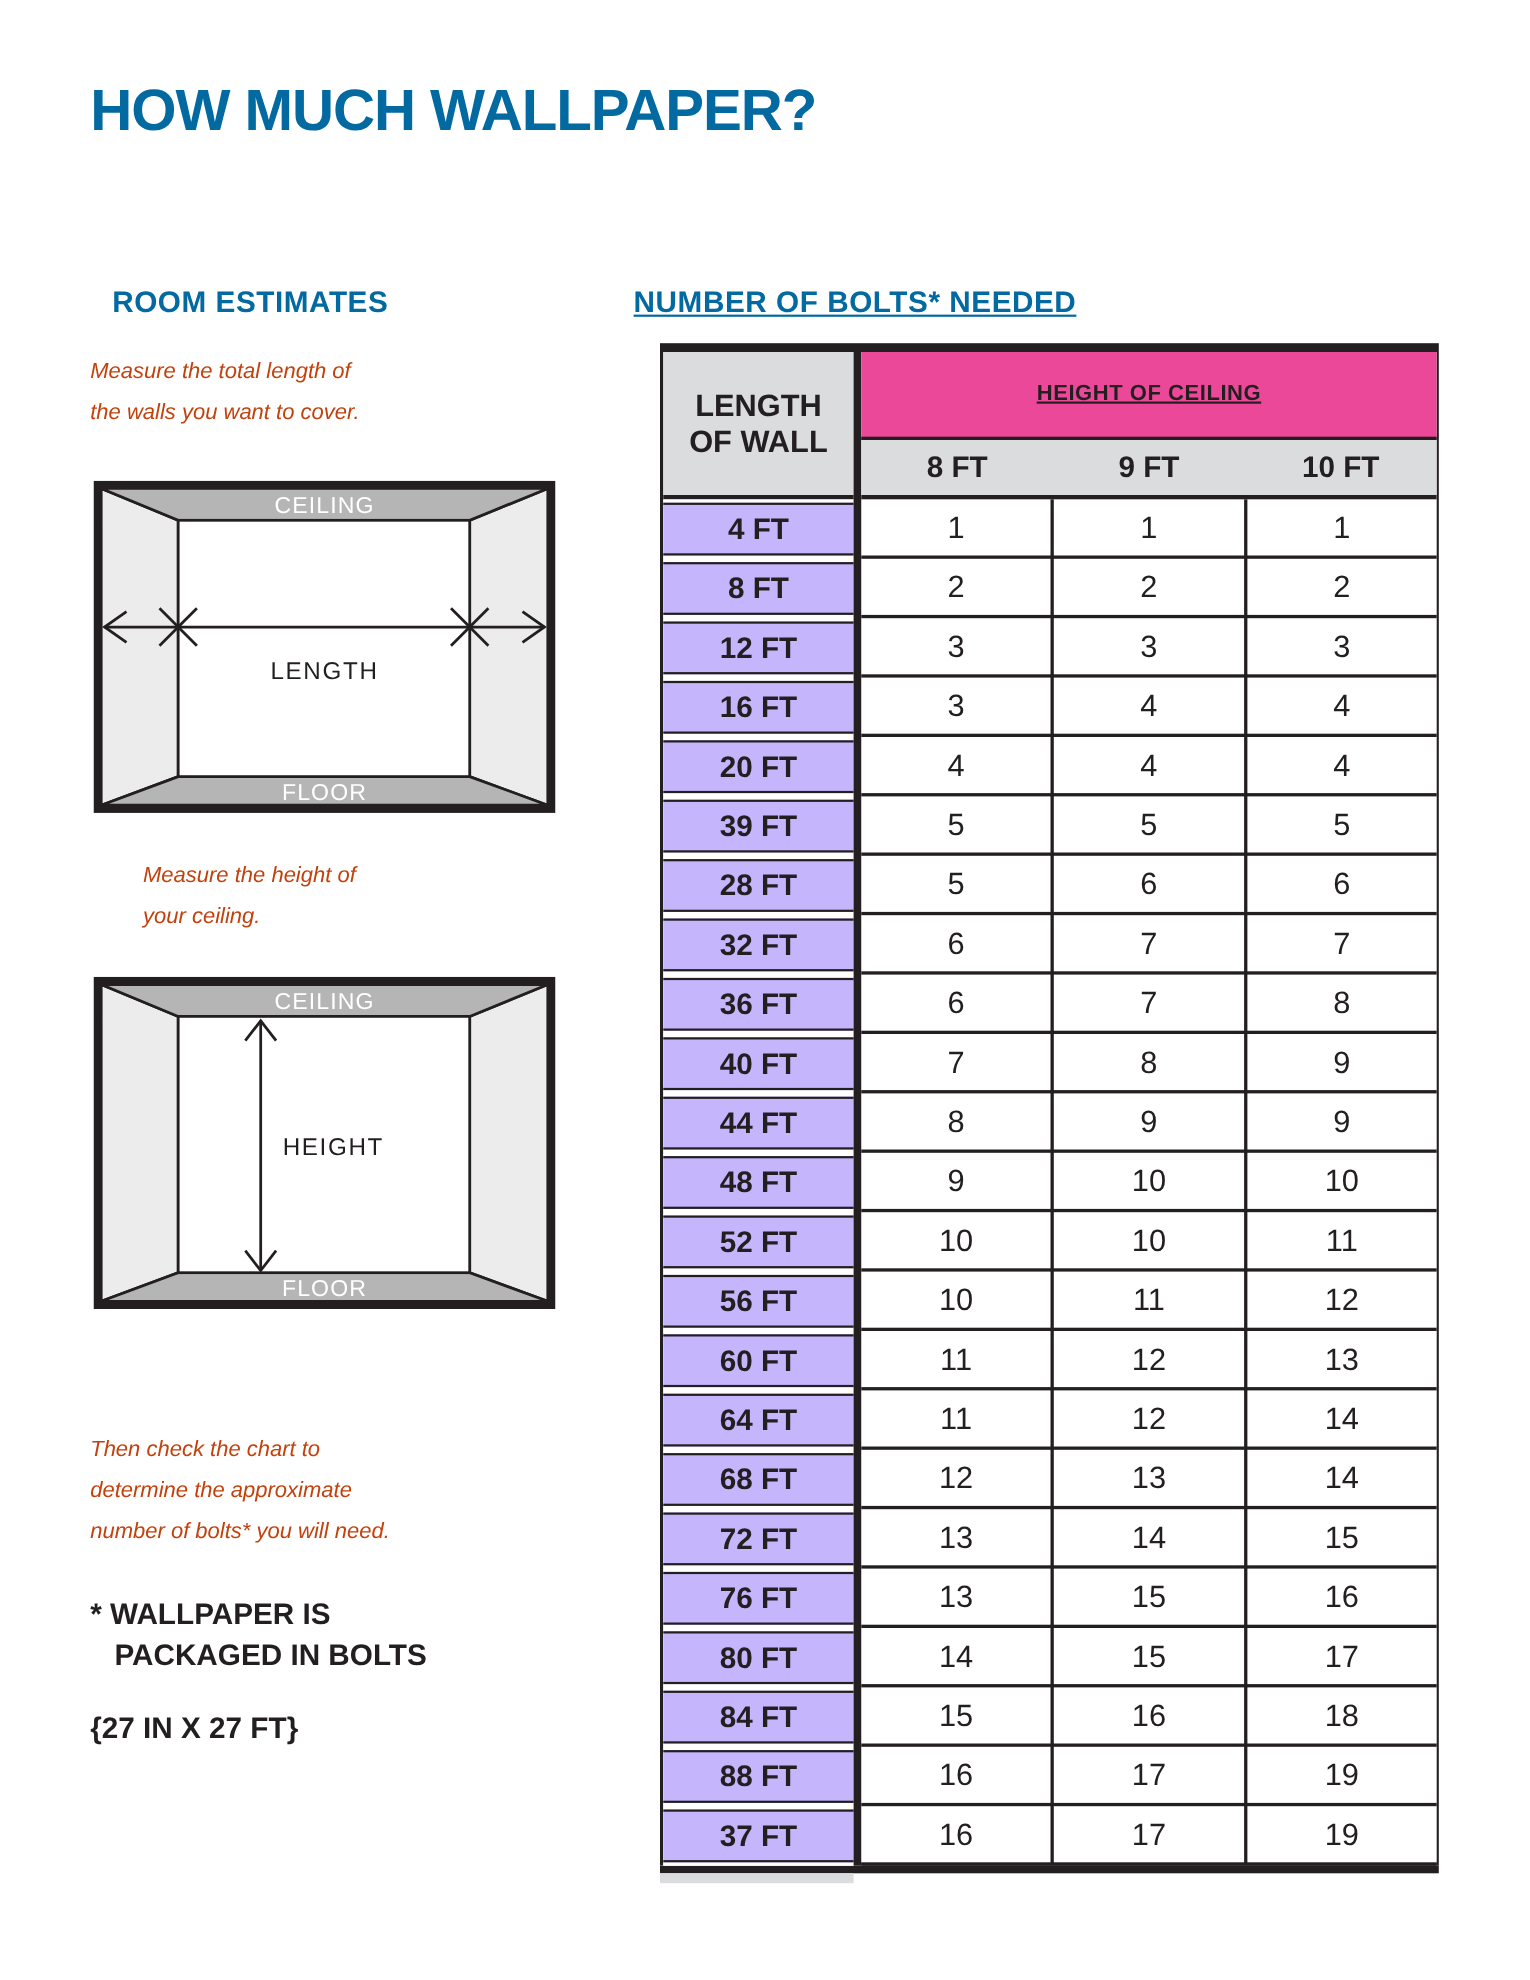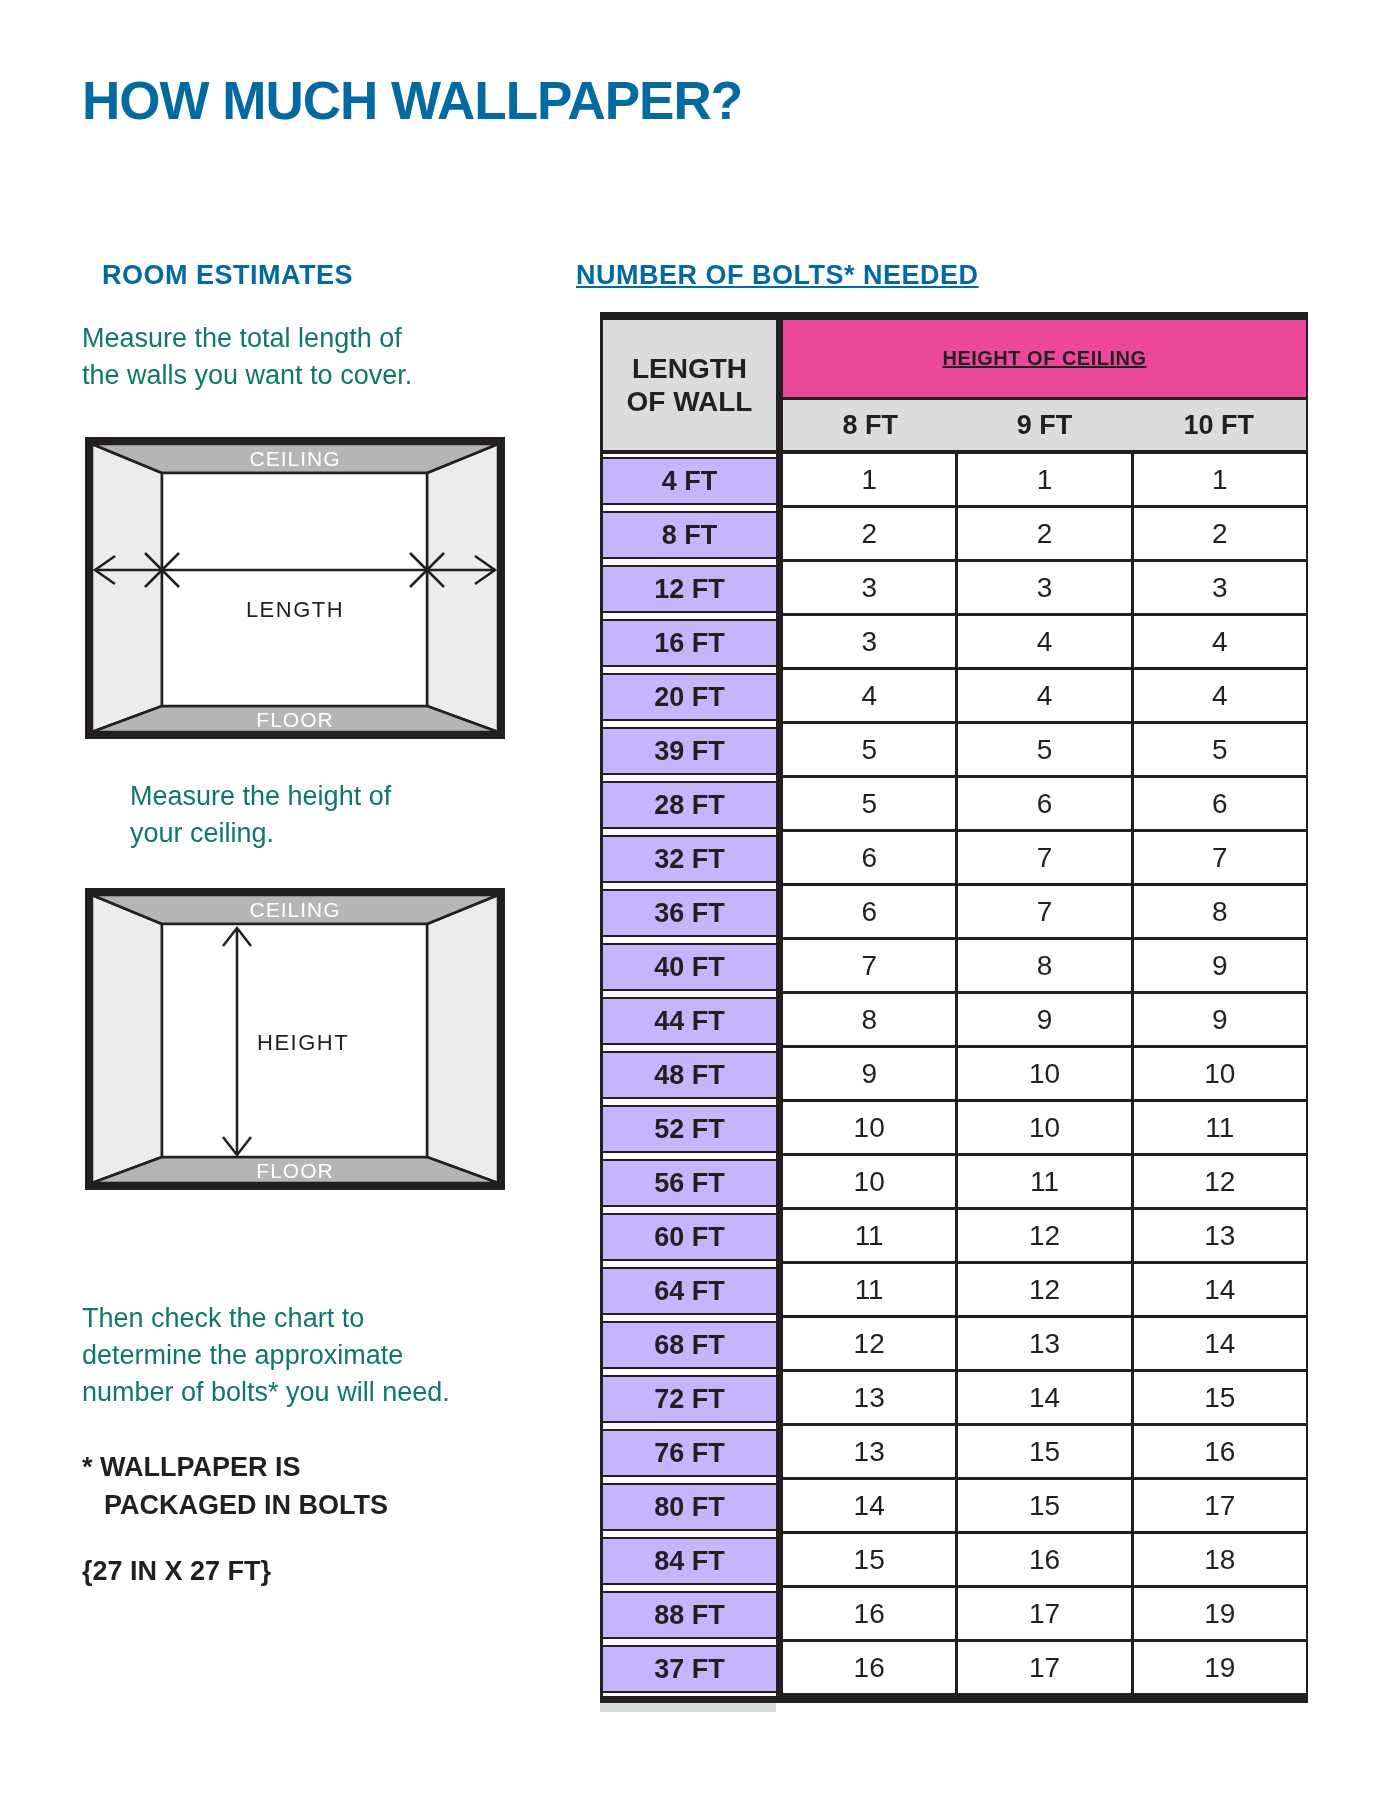--- a/index.html
+++ b/index.html
@@ -6,21 +6,21 @@
   .page{
     position:relative; width:1391px; height:1800px; background:#ffffff;
     font-family:"Liberation Sans","DejaVu Sans",sans-serif; color:#231F20; overflow:hidden;
   }
   .abs{position:absolute;}
   .blue{color:#0369a1;}
   .title{left:82px; top:72px; font-size:53px; line-height:58px; font-weight:bold; letter-spacing:-1px; white-space:nowrap;}
   .sec-head{font-size:27px; font-weight:bold; letter-spacing:.5px; white-space:nowrap;}
   .room-head{left:82px; top:260px;margin-left:20px;}
   .table-head{left:576px; top:260px; width:710px; text-align:left;text-decoration:underline;}
-  .para{left:82px; font-size:27px; line-height:37px; color:#0f766e;}
+  .para{left:82px; font-size:20px; line-height:37px; color:#c2410c;font-style:italic;}
   .p1{top:320px;}
   .p2{top:778px;margin-left:48px;}
   .p3{top:1300px;}
   .footnote{left:82px; top:1448px; font-size:27px; line-height:38px; font-weight:bold;}
   .footnote .ind{padding-left:22px;}
   .bolteq{left:82px; top:1552px; font-size:27px; line-height:38px; font-weight:bold;}
   .bolteq sup{font-size:17px;}
   .diagram{width:420px; height:302px;}
   .d1{left:85px; top:437px;}
   .d2{left:85px; top:888px;}

